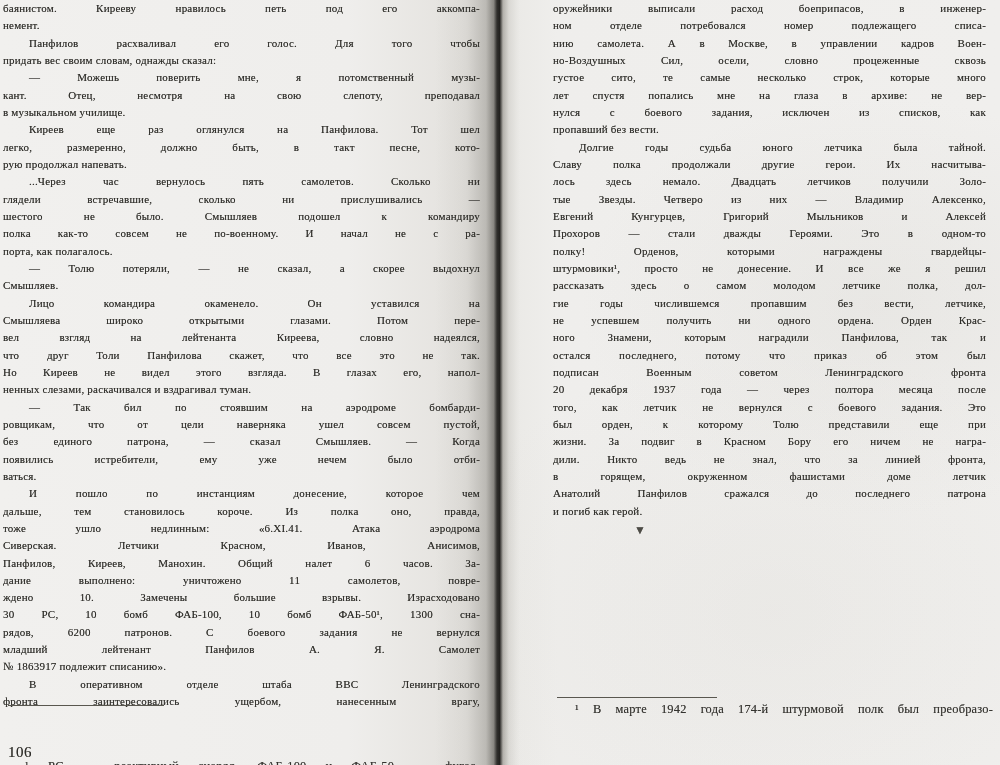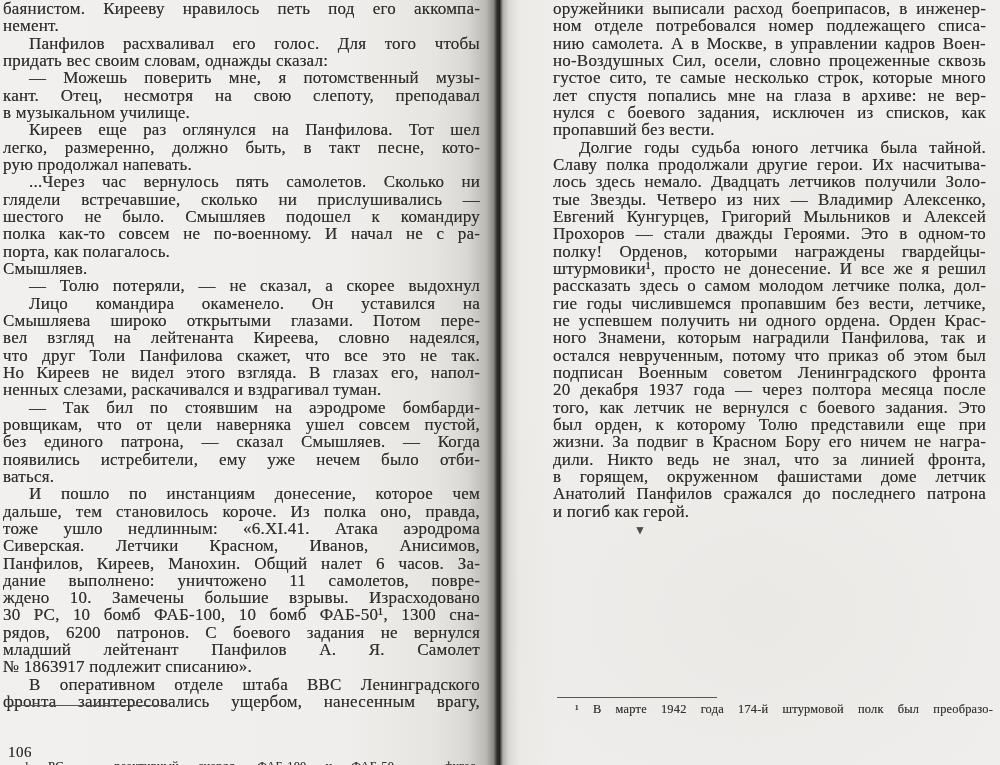--- a/index.html
+++ b/index.html
@@ -35,21 +35,21 @@
       rgba(28,27,25,0.90) 73%,
       rgba(24,23,21,0.95) 76%,
       rgba(115,112,105,0.42) 80%,
       rgba(150,147,140,0.14) 87%,
       rgba(0,0,0,0) 100%);
   }
   
   .text-col{
     position:absolute;
     color:#2f2e2a;
-    font-size:17px;
+    font-size:11px;
     line-height:17.33px;
     letter-spacing:0.2px;
     text-shadow:0 0 0.55px rgba(47,46,42,0.6);
   }
   #left-text{left:3px;top:0px;width:477px;}
   #right-text{left:553px;top:0px;width:433px;}
   .para{margin:0;padding:0;}
   .line{
     text-align:justify;
     text-align-last:justify;
@@ -117,22 +117,22 @@
         <div class="line last">рую продолжал напевать.</div>
       </div>
       <div class="para">
         <div class="line indent">...Через час вернулось пять самолетов. Сколько ни</div>
         <div class="line">глядели встречавшие, сколько ни прислушивались —</div>
         <div class="line">шестого не было. Смышляев подошел к командиру</div>
         <div class="line">полка как-то совсем не по-военному. И начал не с ра-</div>
         <div class="line last">порта, как полагалось.</div>
       </div>
       <div class="para">
+        <div class="line indent">— Толю потеряли, — не сказал, а скорее выдохнул</div>
         <div class="line last">Смышляев.</div>
-        <div class="line indent">— Толю потеряли, — не сказал, а скорее выдохнул</div>
       </div>
       <div class="para">
         <div class="line indent">Лицо командира окаменело. Он уставился на</div>
         <div class="line">Смышляева широко открытыми глазами. Потом пере-</div>
         <div class="line">вел взгляд на лейтенанта Киреева, словно надеялся,</div>
         <div class="line">что друг Толи Панфилова скажет, что все это не так.</div>
         <div class="line">Но Киреев не видел этого взгляда. В глазах его, напол-</div>
         <div class="line last">ненных слезами, раскачивался и вздрагивал туман.</div>
       </div>
       <div class="para">
@@ -178,21 +178,21 @@
         <div class="line">лось здесь немало. Двадцать летчиков получили Золо-</div>
         <div class="line">тые Звезды. Четверо из них — Владимир Алексенко,</div>
         <div class="line">Евгений Кунгурцев, Григорий Мыльников и Алексей</div>
         <div class="line">Прохоров — стали дважды Героями. Это в одном-то</div>
         <div class="line">полку! Орденов, которыми награждены гвардейцы-</div>
         <div class="line">штурмовики¹, просто не донесение. И все же я решил</div>
         <div class="line">рассказать здесь о самом молодом летчике полка, дол-</div>
         <div class="line">гие годы числившемся пропавшим без вести, летчике,</div>
         <div class="line">не успевшем получить ни одного ордена. Орден Крас-</div>
         <div class="line">ного Знамени, которым наградили Панфилова, так и</div>
-        <div class="line">остался неврученным, потому что приказ об этом был</div>
+        <div class="line">остался последнего, потому что приказ об этом был</div>
         <div class="line">подписан Военным советом Ленинградского фронта</div>
         <div class="line">20 декабря 1937 года — через полтора месяца после</div>
         <div class="line">того, как летчик не вернулся с боевого задания. Это</div>
         <div class="line">был орден, к которому Толю представили еще при</div>
         <div class="line">жизни. За подвиг в Красном Бору его ничем не награ-</div>
         <div class="line">дили. Никто ведь не знал, что за линией фронта,</div>
         <div class="line">в горящем, окруженном фашистами доме летчик</div>
         <div class="line">Анатолий Панфилов сражался до последнего патрона</div>
         <div class="line last">и погиб как герой.</div>
       </div>

